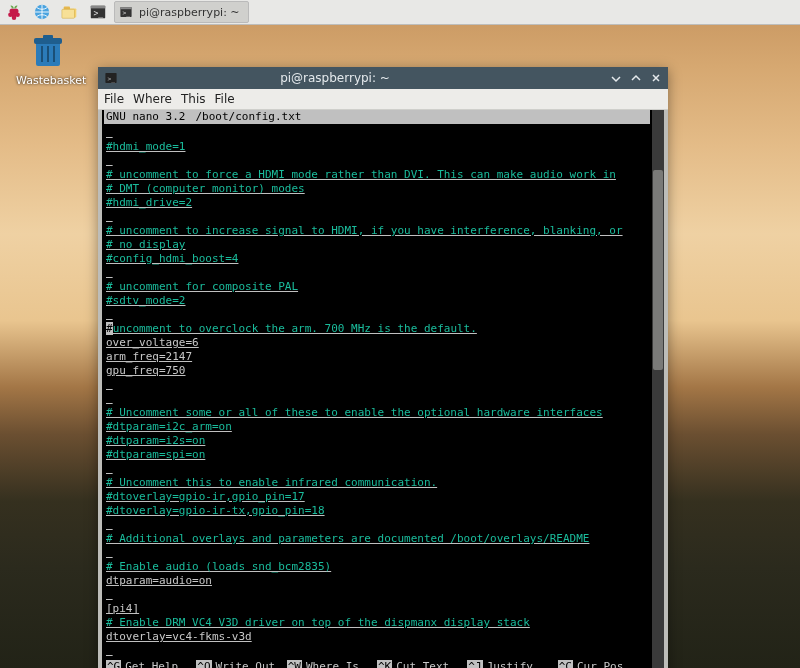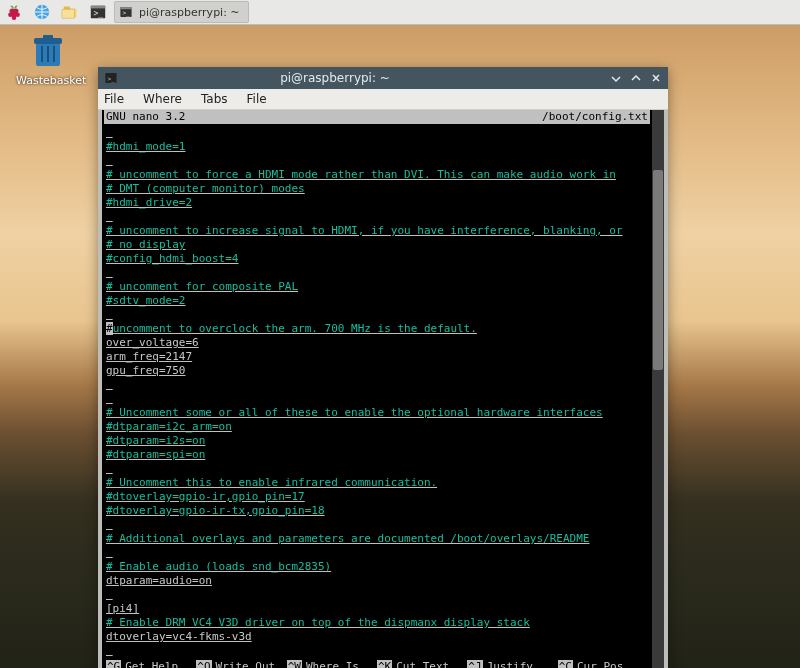--- a/index.html
+++ b/index.html
@@ -14,31 +14,31 @@
   .taskbar-button .ticon{width:14px;height:14px;}
   
   .desktop-icon{position:absolute;top:34px;left:16px;width:64px;text-align:right;color:#fff;font-size:11px;text-shadow:0 0 3px #000;}
   .desktop-icon .bin{width:40px;height:36px;margin:0 auto 4px;}
   
   .window{position:absolute;top:67px;left:98px;width:570px;box-shadow:0 3px 12px rgba(0,0,0,0.4);}
   .titlebar{height:22px;background:#445560;display:flex;align-items:center;color:#e4e9ec;font-size:12px;}
   .titlebar .ticon{width:14px;height:14px;margin:0 6px;}
   .titlebar .title{flex:1;text-align:center;padding-right:60px;}
   .titlebar .winbtn{width:16px;height:16px;margin:0 2px;display:flex;align-items:center;justify-content:center;font-size:12px;color:#e4e9ec;cursor:pointer;}
-  .menubar{height:20px;background:#edece9;border-bottom:1px solid #cfcfcb;display:flex;align-items:center;padding:0 6px;gap:19px;font-size:12px;color:#222;}
+  .menubar{height:20px;background:#edece9;border-bottom:1px solid #cfcfcb;display:flex;align-items:center;padding:0 6px;gap:9px;font-size:12px;color:#222;}
   .menubar span{cursor:pointer;}
   
   .term-wrap{background:#bdbdb9;padding:0 4px 4px 4px;}
   .term{background:#000;color:#aaa;font-family:"DejaVu Sans Mono","Liberation Mono",monospace;font-size:11px;line-height:14px;position:relative;}
   .term-scrollbar{position:absolute;top:0;right:0;bottom:0;width:12px;background:#3a3a3a;}
   .term-scrollbar .thumb{position:absolute;top:60px;left:1px;right:1px;height:200px;background:#7a7a78;border-radius:2px;}
   .term-inner{padding:0 14px 0 2px;}
   .nano-header{background:#c0c0c0;color:#000;display:flex;padding:0 2px;}
   .nano-header .left{flex:0 0 auto;padding-right:10px;}
-  .nano-header .mid{flex:1;text-align:right;}
+  .nano-header .mid{flex:1;text-align:left;}
   .nano-body{padding:2px 2px 0 2px;white-space:pre;min-height:420px;color:#c0c0c0;text-decoration:underline;}
   .cyan{color:#1abc9c;}
   .white{color:#c8c8c8;}
   .cur{background:#c0c0c0;color:#000;}
   .nano-footer{display:grid;grid-template-columns:repeat(6,1fr);gap:0;padding:2px 2px 3px 2px;color:#c8c8c8;}
   .nano-footer .cell{display:flex;align-items:center;gap:4px;}
   .key{background:#c0c0c0;color:#000;padding:0 1px;}
   
   svg{display:block;}
 </style>
@@ -129,21 +129,21 @@
     </span>
     <span class="winbtn" style="margin-right:4px;">
       <svg width="12" height="12" viewBox="0 0 12 12">
           <path d="M3 3 L9 9 M9 3 L3 9" stroke="#e4e9ec" stroke-width="1.5"></path>
         </svg>
     </span>
   </div>
   <div class="menubar">
     <span>File</span>
     <span>Where</span>
-    <span>Tabs</span>
+    <span>This</span>
     <span>File</span>
   </div>
   <div class="term-wrap">
     <div class="term">
       <div class="term-scrollbar">
         <div class="thumb"></div>
       </div>
       <div class="term-inner">
         <div class="nano-header">
           <span class="left">  GNU nano 3.2</span>

